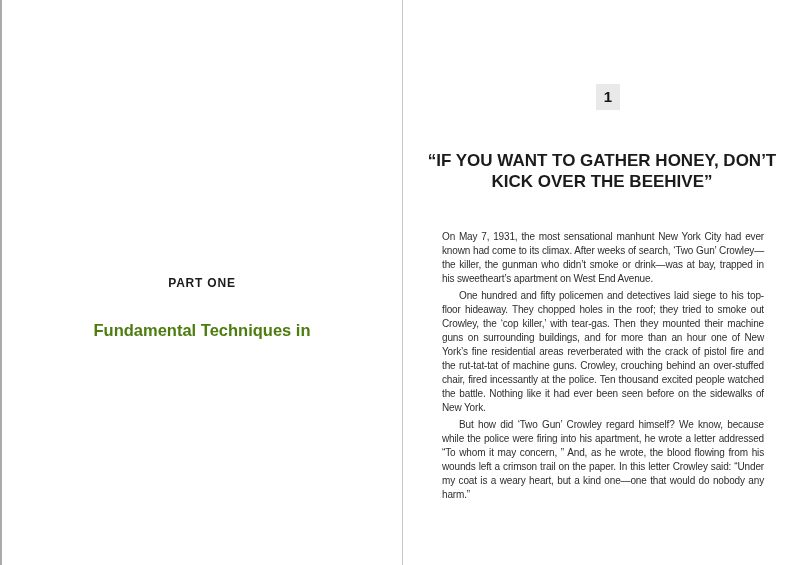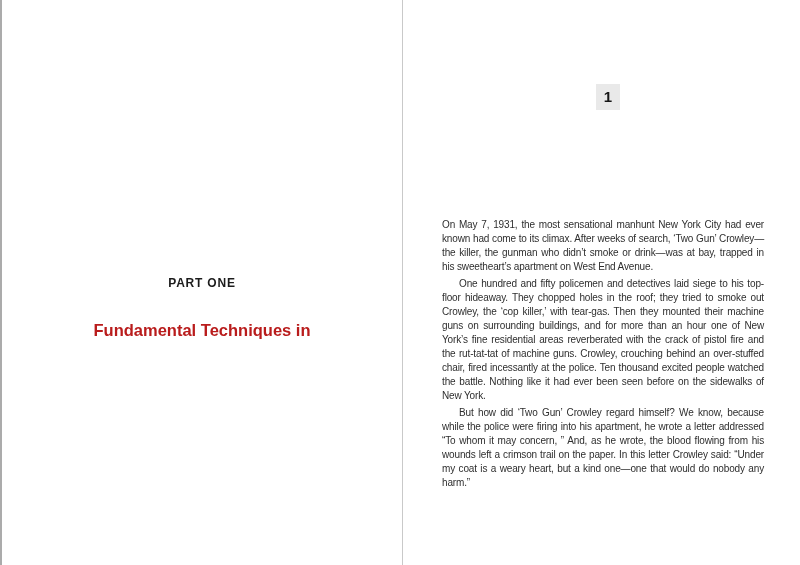--- a/index.html
+++ b/index.html
@@ -21,39 +21,39 @@
   .part-label {
     position: absolute; top: 244px; left: 0; width: 100%;
     text-align: center;
     font-size: 12px; font-weight: bold; letter-spacing: 0.8px;
     color: #1c1c1c;
   }
   .part-title {
     position: absolute; top: 286px; left: 0; width: 100%;
     text-align: center;
     font-size: 16.5px; font-weight: bold; line-height: 24px;
-    color: #b91c1c;
+    color: #4d7c0f;
   }
 
   
   .chapter-number {
     position: absolute; top: 84px; left: 193px;
     width: 24px; height: 26px; line-height: 26px;
     background: #e9e9e9;
     text-align: center;
     font-size: 15px; font-weight: bold; color: #161616;
   }
   .chapter-heading {
     position: absolute; top: 150px; left: 10px; width: 378px;
     text-align: center;
     font-size: 17px; font-weight: bold; line-height: 21px;
     color: #1b1b1b;
   }
   .body-text {
-    position: absolute; top: 218px; left: 39px; width: 322px;
+    position: absolute; top: 230px; left: 39px; width: 322px;
   }
   .body-text p {
     font-size: 10px; line-height: 14px; letter-spacing: -0.15px;
     text-align: justify;
     color: #2e2e2e;
     margin: 0 0 3px 0;
   }
   .body-text p.indent { text-indent: 17px; }
 </style>
 </head>
@@ -64,20 +64,24 @@
   <div class="page left">
     <div class="part-label">PART ONE</div>
     <div class="part-title">
       <div>Fundamental Techniques in</div>
     </div>
   </div>
 
   <div class="page right">
     <div class="chapter-number">1</div>
 
+    <div class="chapter-heading">
+      <div>“IF YOU WANT TO GATHER HONEY, DON’T</div>
+      <div>KICK OVER THE BEEHIVE”</div>
+    </div>
 
     <div class="body-text">
       <p>On May 7, 1931, the most sensational manhunt New York City had ever known had come to its climax. After weeks of search, ‘Two Gun’ Crowley—the killer, the gunman who didn’t smoke or drink—was at bay, trapped in his sweetheart’s apartment on West End Avenue.</p>
       <p class="indent">One hundred and fifty policemen and detectives laid siege to his top-floor hideaway. They chopped holes in the roof; they tried to smoke out Crowley, the ‘cop killer,’ with tear-gas. Then they mounted their machine guns on surrounding buildings, and for more than an hour one of New York’s fine residential areas reverberated with the crack of pistol fire and the rut-tat-tat of machine guns. Crowley, crouching behind an over-stuffed chair, fired incessantly at the police. Ten thousand excited people watched the battle. Nothing like it had ever been seen before on the sidewalks of New York.</p>
       <p class="indent">But how did ‘Two Gun’ Crowley regard himself? We know, because while the police were firing into his apartment, he wrote a letter addressed “To whom it may concern, ” And, as he wrote, the blood flowing from his wounds left a crimson trail on the paper. In this letter Crowley said: “Under my coat is a weary heart, but a kind one—one that would do nobody any harm.”</p>
     </div>
   </div>
 
 </div>
 

